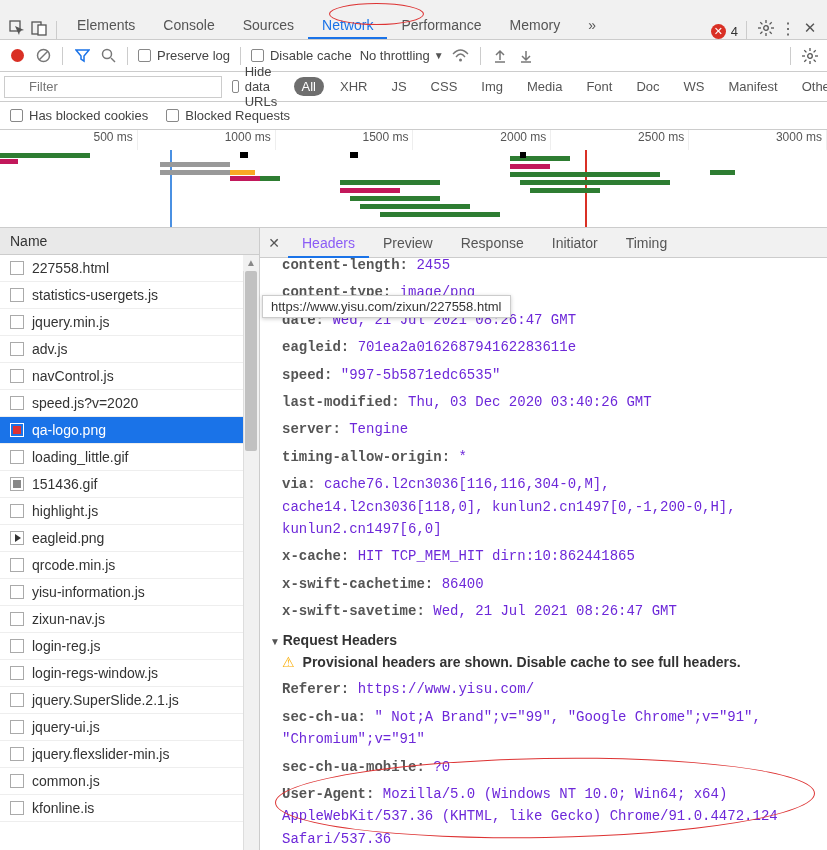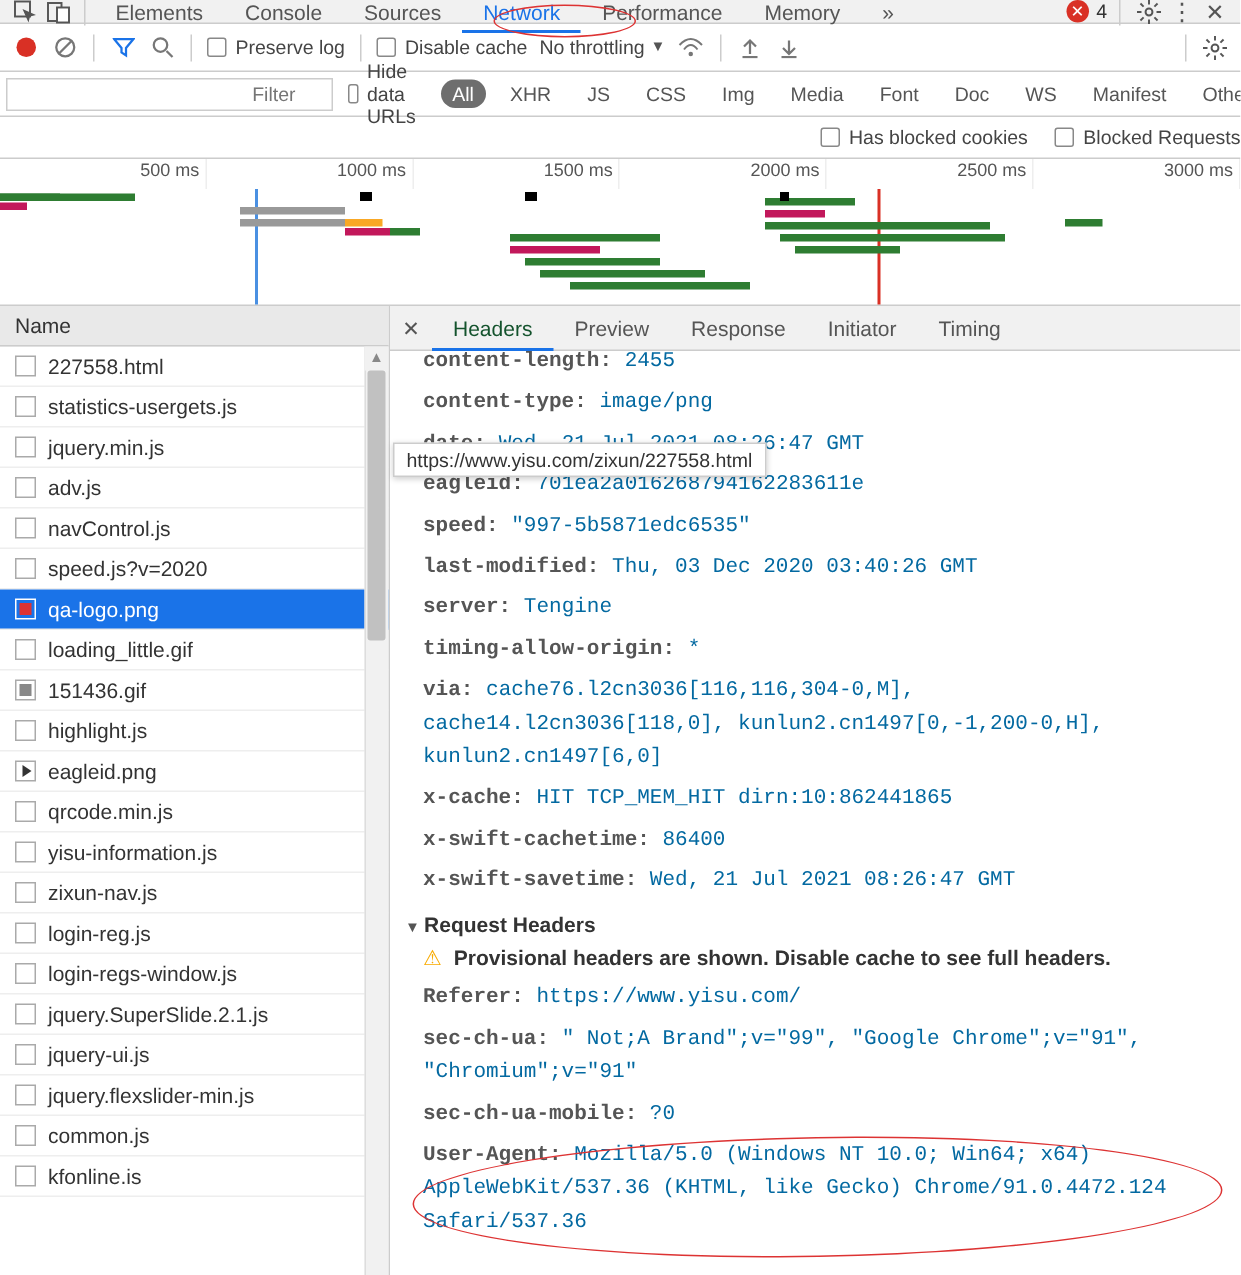--- a/index.html
+++ b/index.html
@@ -10,22 +10,22 @@
     background: #fff;
     width: 827px;
     height: 850px;
     overflow: hidden;
   }
   .mono { font-family: Consolas, "Courier New", monospace; }
 
   
   .tab-strip {
     display: flex;
-    align-items: center;
-    height: 16px;
+    align-items: flex-end;
+    height: 40px;
     border-bottom: 1px solid #cccccc;
     background: #f1f1f1;
     padding: 0 6px;
     gap: 0;
   }
   .tab-strip .ico {
     width: 22px; height: 22px; display:flex;align-items:center;justify-content:center;
     color:#555; cursor:pointer;
   }
   .tab-strip .tab {
@@ -73,32 +73,31 @@
   .throttle .arrow { font-size:10px;color:#555;}
 
   
   .filter-bar {
     display:flex;align-items:center;height:30px;
     border-bottom:1px solid #ccc;padding-left:0;gap:10px;
     background:#fff;font-size:13px;
   }
   .filter-input {
     border:1px solid #ccc;height:22px;padding:0 24px;
-    width:218px;margin-left:4px;font-size:13px;color:#7f1d1d;text-align:right;
+    width:218px;margin-left:4px;font-size:13px;color:#7f1d1d;
   }
   .pill {
     padding:2px 8px;border-radius:10px;cursor:pointer;color:#555;
   }
   .pill.active { background:#6e6e6e;color:#fff; }
 
   .filter-bar2 {
     display:flex;align-items:center;height:28px;
     border-bottom:1px solid #ccc;padding-left:10px;gap:18px;
     background:#fff;
-    justify-content:flex-end;
   }
 
   
   .timeline {
     height:98px;border-bottom:1px solid #ccc;position:relative;
     background:#fff;overflow:hidden;
   }
   .timeline .ticks {
     display:flex;height:20px;font-size:12px;color:#555;
   }
@@ -137,25 +136,25 @@
   .status-bar .vsep { width:1px;height:14px;background:#ccc;}
 
   
   .right-pane { flex:1;display:flex;flex-direction:column;overflow:hidden;}
   .detail-tabs {
     display:flex;align-items:center;height:30px;border-bottom:1px solid #ccc;
     gap:0;padding:0 0;background:#f1f1f1;
   }
   .detail-tabs .close-x { width:28px;text-align:center;color:#555;cursor:pointer;font-size:14px;}
   .detail-tabs .dtab { padding:0 14px;height:30px;line-height:30px;color:#555;cursor:pointer;font-size:14px;}
-  .detail-tabs .dtab.active { color:#14532d;border-bottom:2px solid #1a73e8;}
+  .detail-tabs .dtab.active { color:#8b5cf6;border-bottom:2px solid #1a73e8;}
   .detail-body { flex:1;overflow:auto;padding:6px 16px 12px 22px;position:relative;}
   .hdr-line { margin:5px 0;line-height:1.6;font-size:14px;}
   .hdr-key { font-weight:bold;color:#555;}
-  .hdr-val { color:#0369a1;}
+  .hdr-val { color:#6d28d9;}
   .section-title { font-weight:bold;color:#333;margin:10px 0 6px -12px;cursor:pointer;font-size:14px;}
   .section-title::before { content:"▼ ";font-size:10px;color:#555;}
   .warn-line { display:flex;gap:8px;align-items:flex-start;margin:6px 0 8px 0;}
   .warn-ico { color:#f9ab00;font-size:14px;}
   .warn-text { font-weight:bold;color:#333;font-size:14px;}
   .ua-oval {
     position:absolute;border:1.5px solid #d33;border-radius:50%;
     width:540px;height:80px;left:275px;top:758px;pointer-events:none;
     transform:rotate(-1deg);
   }

